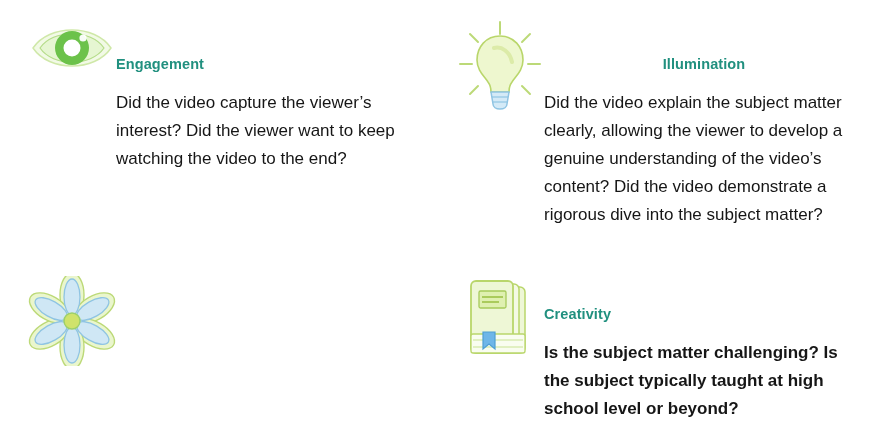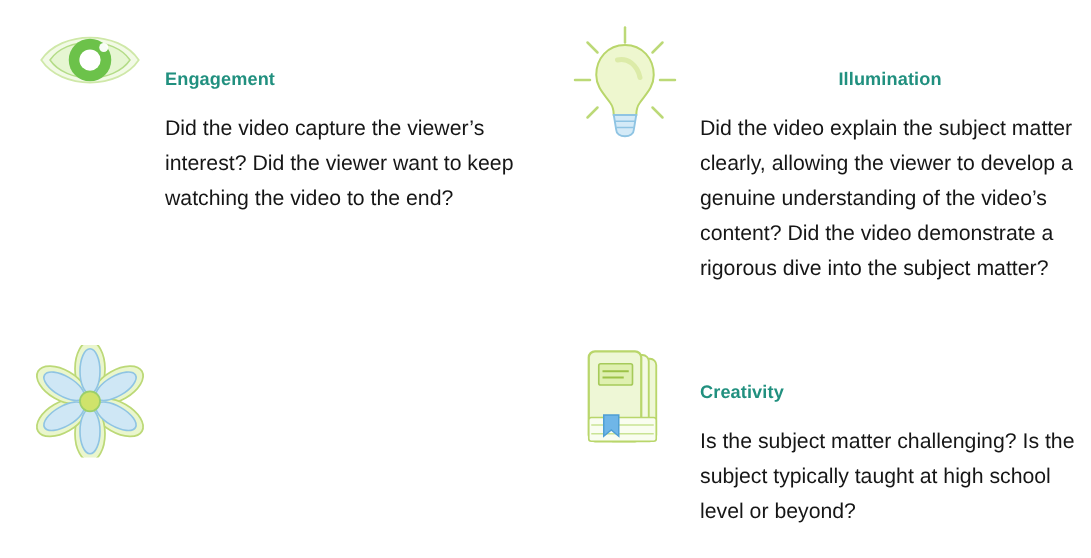--- a/index.html
+++ b/index.html
@@ -40,21 +40,21 @@
     width: 96px;
     height: 96px;
     display: flex;
     align-items: flex-start;
     justify-content: center;
   }
   .icon-box svg { display: block; }
 
   .criterion-body {
     position: absolute;
-    left: 108px;
+    left: 92px;
     top: 0;
     right: 0;
   }
 
   .criterion-title {
     font-size: 14.5px;
     font-weight: bold;
     color: #21907f;
     letter-spacing: 0.1px;
     margin: 0;
@@ -75,21 +75,21 @@
   .c-engagement   .criterion-title { margin-top: 38px; }
   .c-engagement   .criterion-text  { margin-top: 16px; width: 310px; }
 
   .c-illumination .criterion-title { margin-top: 38px; text-align: center; }
   .c-illumination .criterion-text  { margin-top: 16px; width: 300px; }
 
   .c-creativity   .criterion-title { margin-top: 38px; }
   .c-creativity   .criterion-text  { margin-top: 16px; width: 310px; }
 
   .c-difficulty   .criterion-title { margin-top: 38px; }
-  .c-difficulty   .criterion-text  { margin-top: 16px; width: 310px; }
+  .c-difficulty   .criterion-text  { margin-top: 16px; width: 310px; font-weight: bold; }
 
   
   .c-creativity .icon-box { top: 8px; }
   .c-difficulty .icon-box { top: 10px; }
   .c-illumination .icon-box { top: -2px; }
 </style>
 </head>
 <body>
 
 <div class="criteria-grid">

